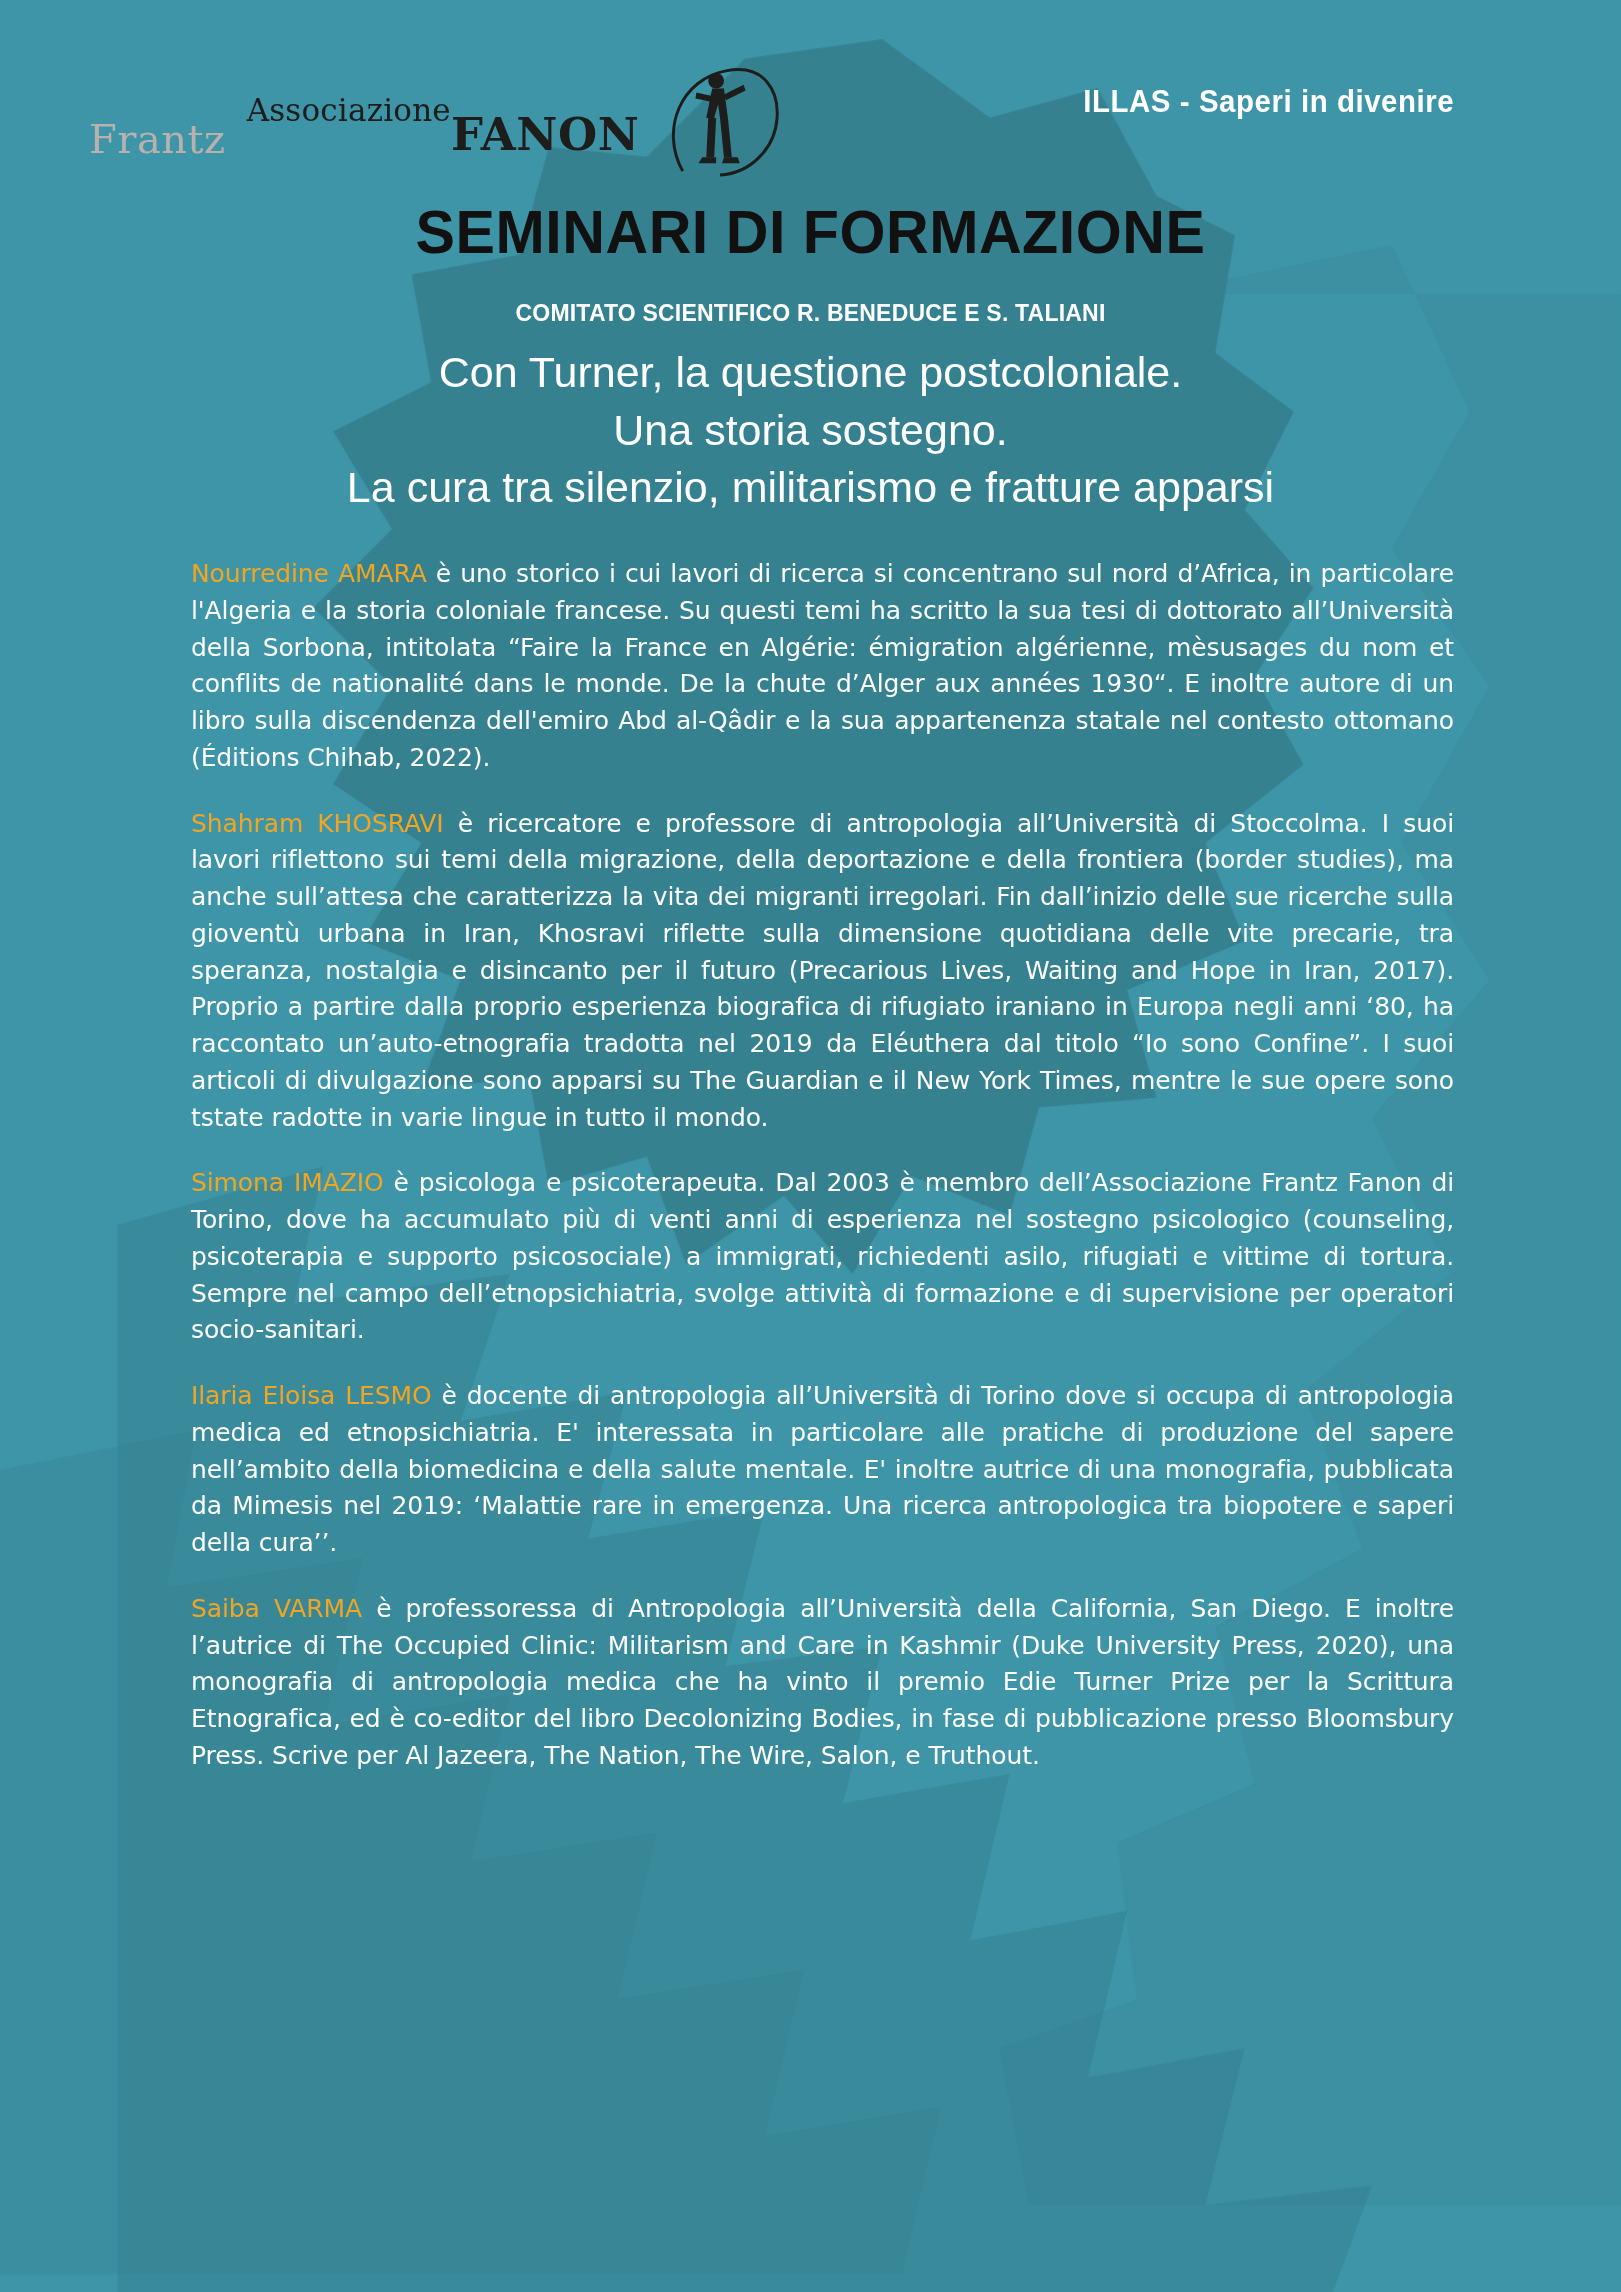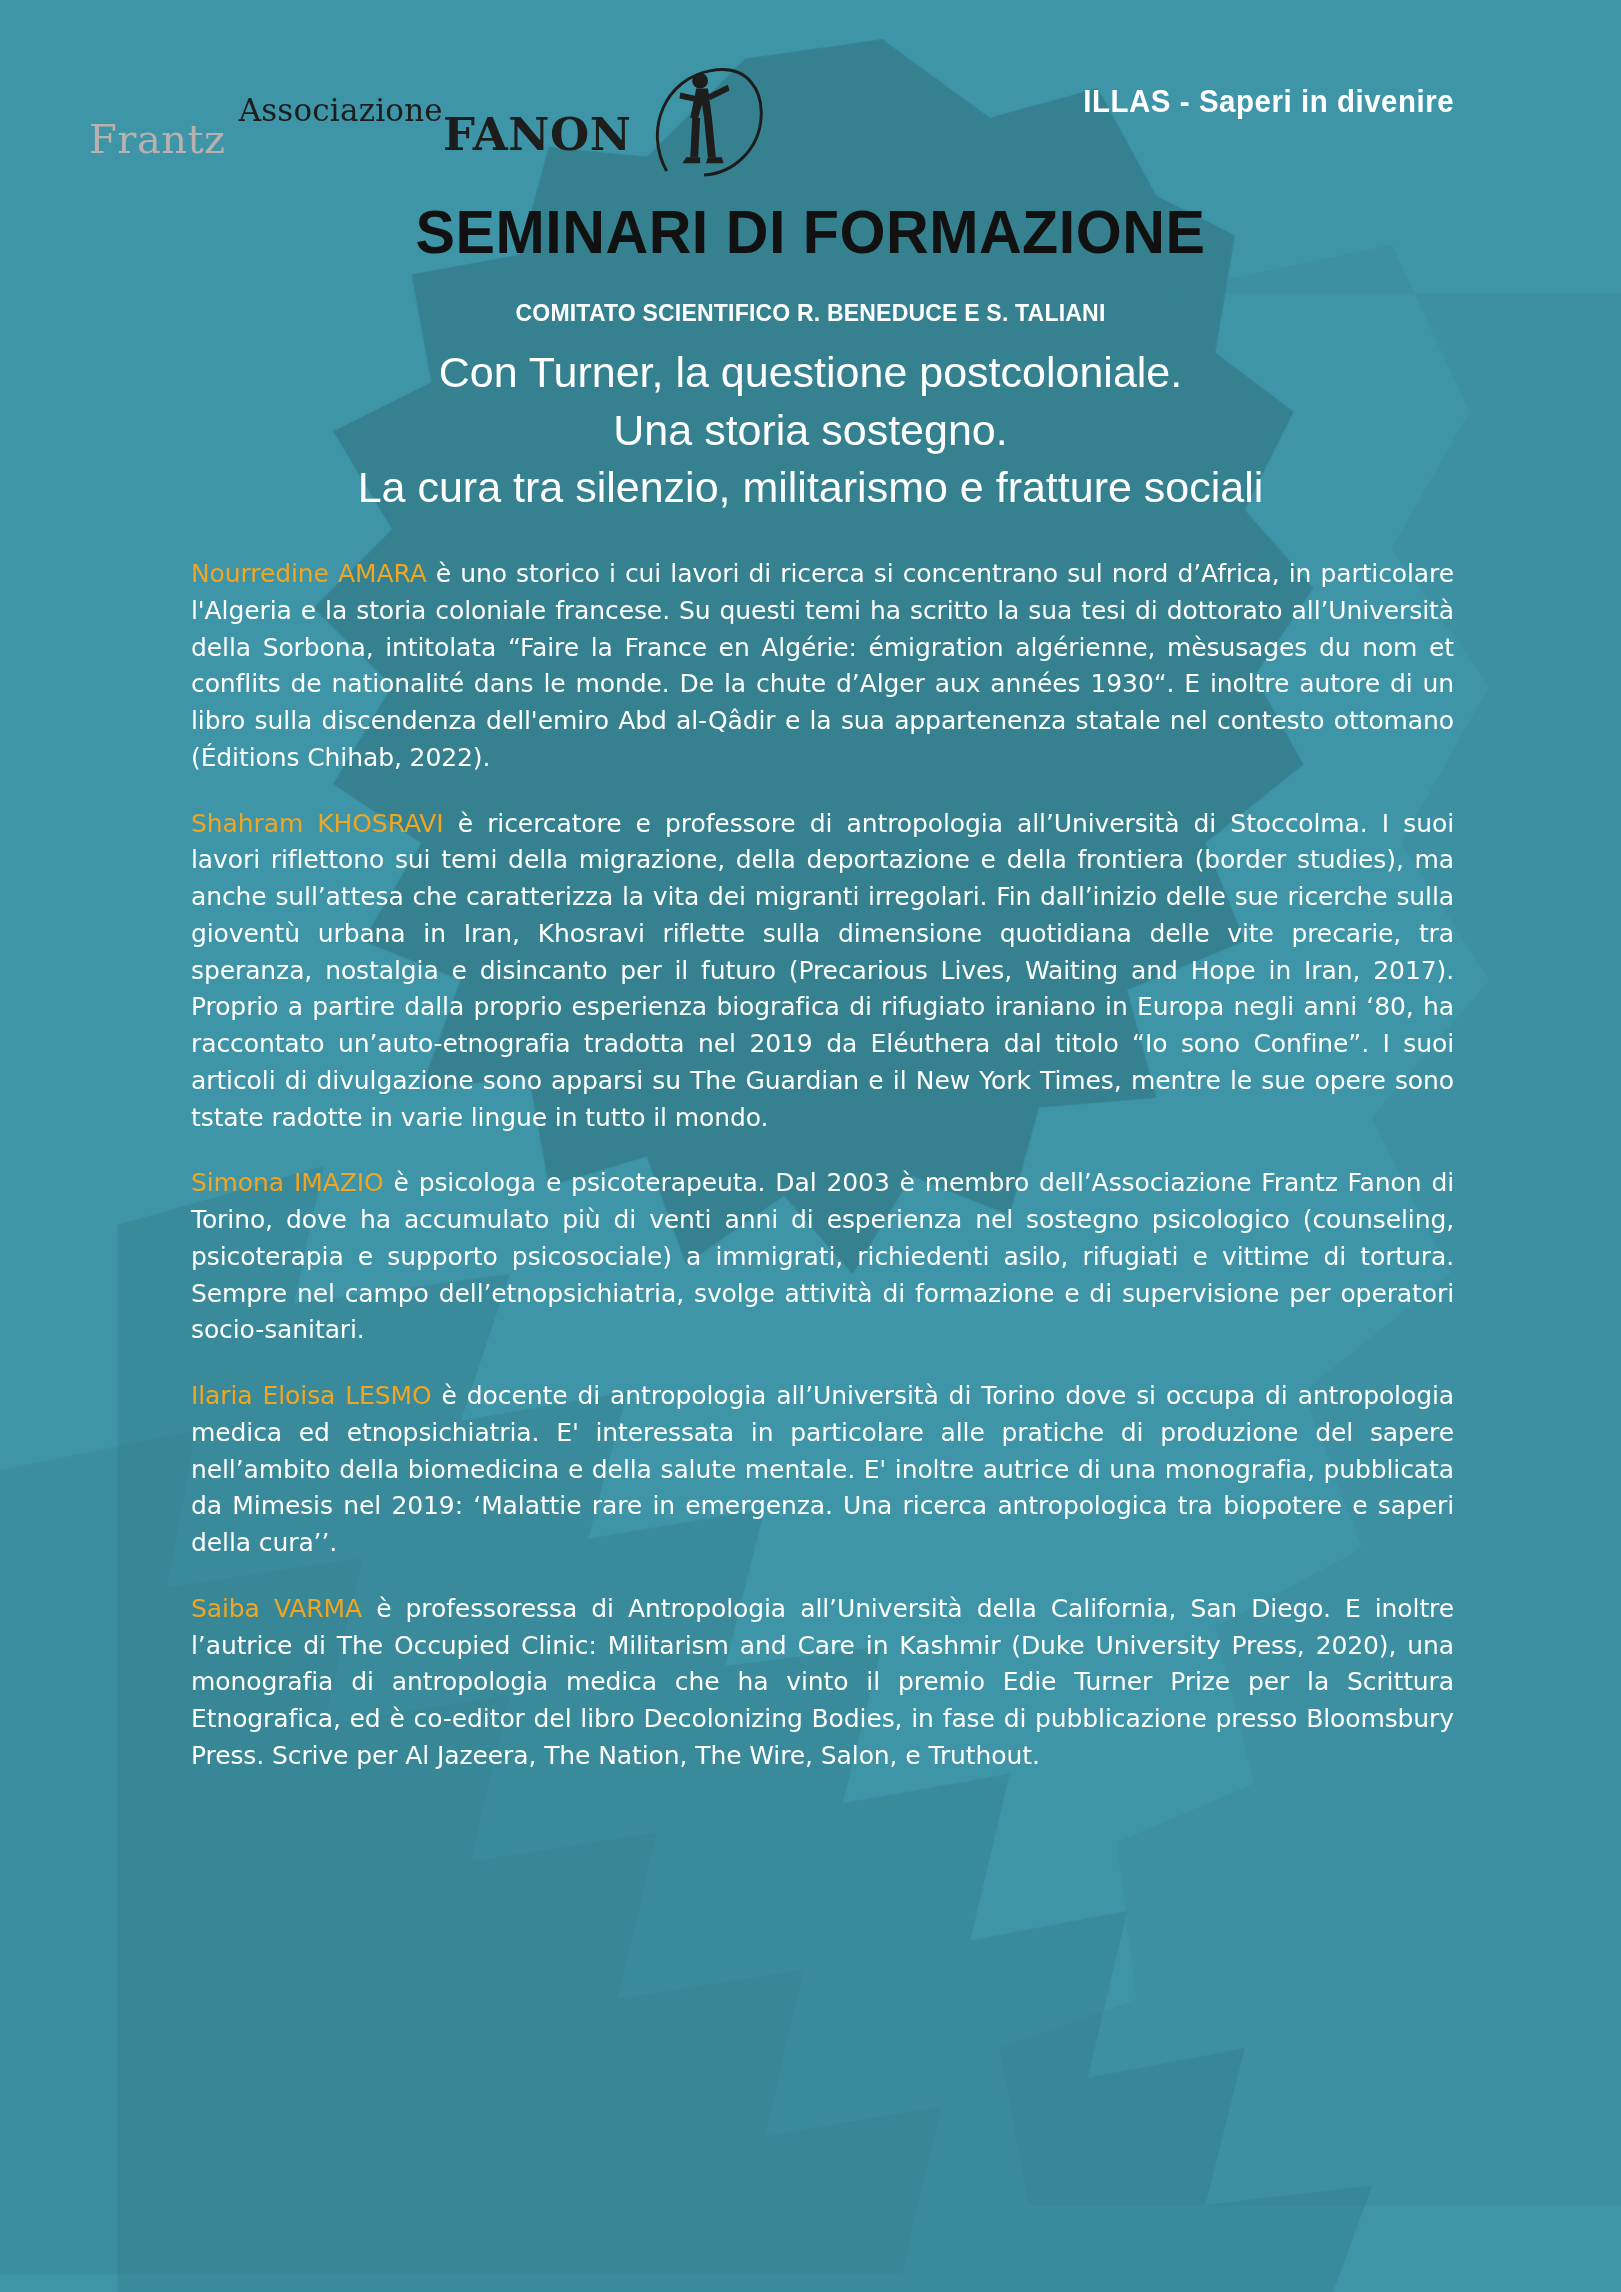--- a/index.html
+++ b/index.html
@@ -36,21 +36,21 @@
   
   .header {
     display: flex;
     align-items: flex-start;
     justify-content: space-between;
     height: 118px;
   }
   .logo {
     display: flex;
     align-items: center;
-    gap: 13px;
+    gap: 21px;
     margin-left: -78px;
     margin-top: 11.8px;
   }
   .logo-frantz {
     font-family: "DejaVu Serif", serif;
     font-size: 40px;
     color: #b9b1ae;
     letter-spacing: 0.5px;
     line-height: 1;
     padding-top: 25.5px;
@@ -180,21 +180,21 @@
     </div>
     <div class="illas">ILLAS - Saperi in divenire</div>
   </div>
 
   <div class="title-main">SEMINARI DI FORMAZIONE</div>
   <div class="title-committee">COMITATO SCIENTIFICO R. BENEDUCE E S. TALIANI</div>
 
   <div class="subtitle">
     <div class="l1">Con Turner, la questione postcoloniale.</div>
     <div class="l2">Una storia sostegno.</div>
-    <div class="l3">La cura tra silenzio, militarismo e fratture sociali</div>
+    <div class="l3">La cura tra silenzio, militarismo e fratture apparsi</div>
   </div>
 
   <div class="bios">
     <p class="bio">
       <span class="name">Nourredine AMARA</span><span> è uno storico i cui lavori di ricerca si concentrano sul nord d’Africa, in particolare l'Algeria e la storia coloniale francese. Su questi temi ha scritto la sua tesi di dottorato all’Università della Sorbona, intitolata “Faire la France en Algérie: émigration algérienne, mèsusages du nom et conflits de nationalité dans le monde. De la chute d’Alger aux années 1930“. E inoltre autore di un libro sulla discendenza dell'emiro Abd al-Qâdir e la sua appartenenza statale nel contesto ottomano (Éditions Chihab, 2022).</span>
     </p>
     <p class="bio">
       <span class="name">Shahram KHOSRAVI</span><span> è ricercatore e professore di antropologia all’Università di Stoccolma. I suoi lavori riflettono sui temi della migrazione, della deportazione e della frontiera (border studies), ma anche sull’attesa che caratterizza la vita dei migranti irregolari. Fin dall’inizio delle sue ricerche sulla gioventù urbana in Iran, Khosravi riflette sulla dimensione quotidiana delle vite precarie, tra speranza, nostalgia e disincanto per il futuro (Precarious Lives, Waiting and Hope in Iran, 2017). Proprio a partire dalla proprio esperienza biografica di rifugiato iraniano in Europa negli anni ‘80, ha raccontato un’auto-etnografia tradotta nel 2019 da Eléuthera dal titolo “Io sono Confine”. I suoi articoli di divulgazione sono apparsi su The Guardian e il New York Times, mentre le sue opere sono tstate radotte in varie lingue in tutto il mondo.</span>
     </p>
     <p class="bio">

